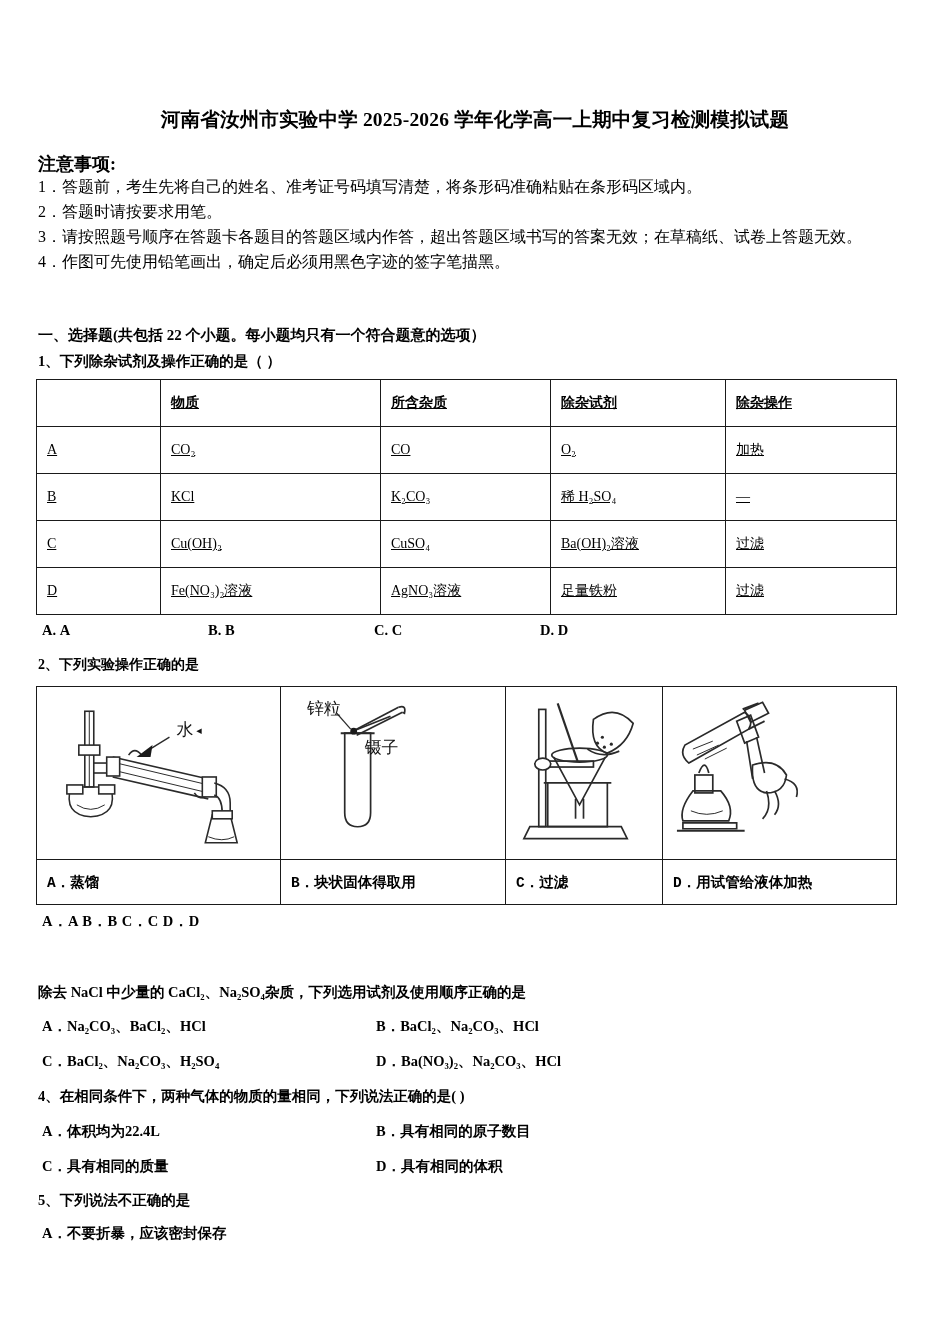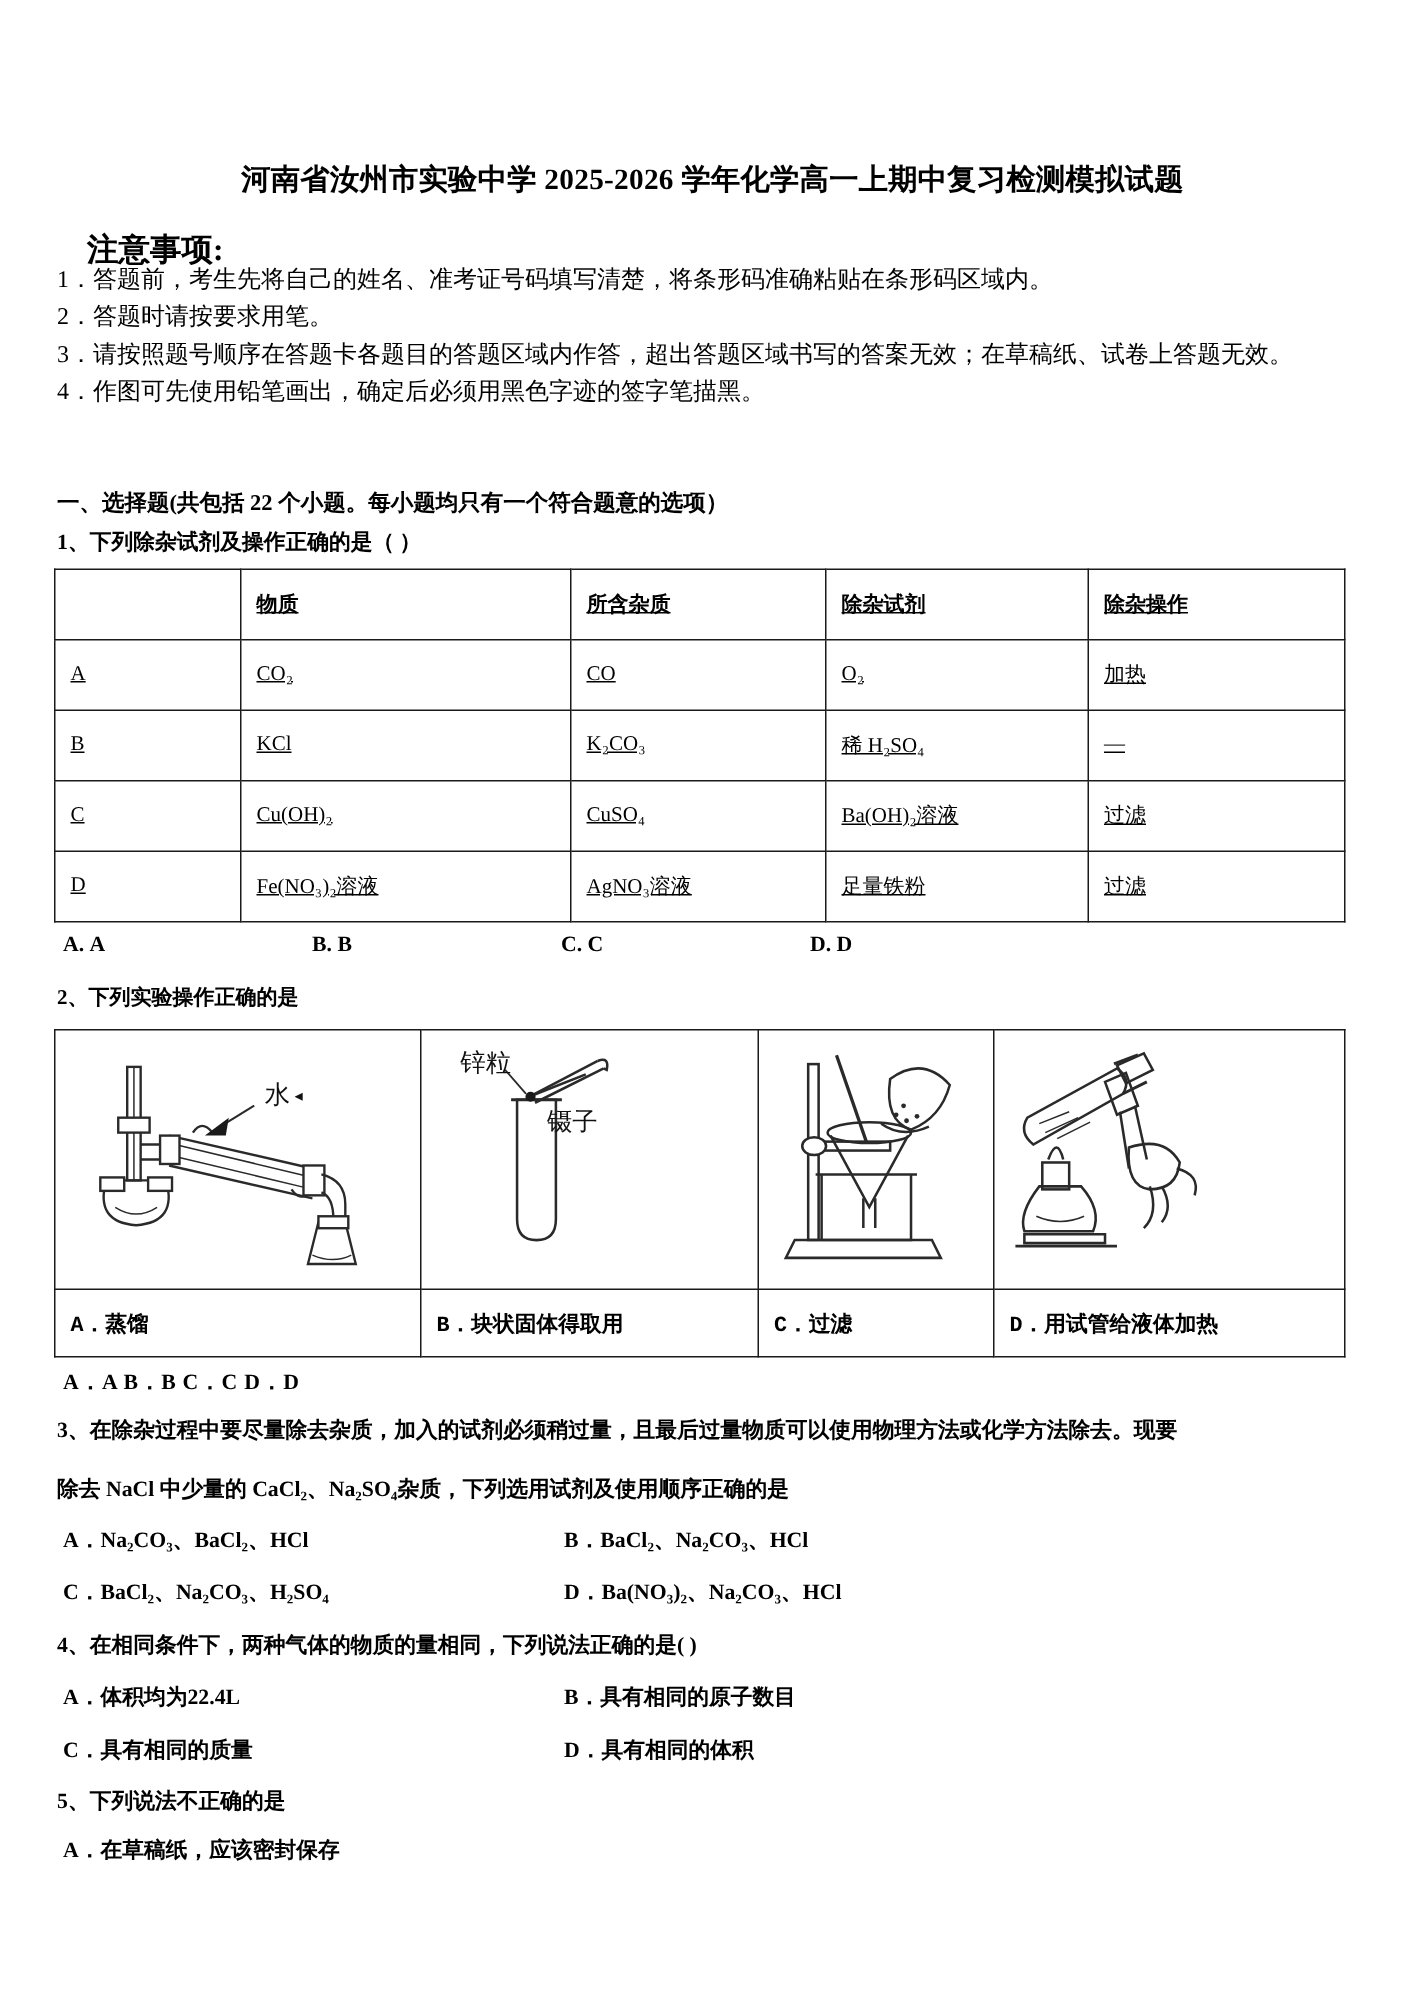--- a/index.html
+++ b/index.html
@@ -27,23 +27,22 @@
     width: 950px;
     text-align: center;
     font-size: 19.5px;
     font-weight: bold;
     letter-spacing: 0.2px;
     white-space: nowrap;
   }
   .notice-head {
     position: absolute;
     left: 38px; top: 152px;
-    font-size: 21px;
-    font-weight: bold;
-    margin-left: 20px;
+    font-size: 18px;
+    font-weight: bold;
   }
   .notice-list {
     position: absolute;
     left: 38px; top: 174px;
     width: 890px;
   }
   .notice-list .nline {
     font-size: 16px;
     font-weight: normal;
     line-height: 25px;
@@ -404,21 +403,20 @@
         <td class="lbl"><span>A．</span><span>蒸馏</span></td>
         <td class="lbl"><span>B．</span><span>块状固体得取用</span></td>
         <td class="lbl"><span>C．</span><span>过滤</span></td>
         <td class="lbl"><span>D．</span><span>用试管给液体加热</span></td>
       </tr>
     </tbody>
   </table>
 
   <div class="q2-answers">A．A  B．B  C．C  D．D</div>
 
-  <div class="q3-stem-a">3、在除杂过程中要尽量除去杂质，加入的试剂必须稍过量，且最后过量物质可以使用物理方法或化学方法除去。现要</div>
   <div class="q3-stem-b">除去 NaCl 中少量的 CaCl₂、Na₂SO₄杂质，下列选用试剂及使用顺序正确的是</div>
 
   <div class="twocol q3-opts-1">
     <span class="c1"><span>A．</span><span>Na₂CO₃、BaCl₂、HCl</span></span>
     <span class="c2"><span>B．</span><span>BaCl₂、Na₂CO₃、HCl</span></span>
   </div>
   <div class="twocol q3-opts-2">
     <span class="c1"><span>C．</span><span>BaCl₂、Na₂CO₃、H₂SO₄</span></span>
     <span class="c2"><span>D．</span><span>Ba(NO₃)₂、Na₂CO₃、HCl</span></span>
   </div>
@@ -427,15 +425,15 @@
   <div class="twocol q4-opts-1">
     <span class="c1"><span>A．</span><span>体积均为22.4L</span></span>
     <span class="c2"><span>B．</span><span>具有相同的原子数目</span></span>
   </div>
   <div class="twocol q4-opts-2">
     <span class="c1"><span>C．</span><span>具有相同的质量</span></span>
     <span class="c2"><span>D．</span><span>具有相同的体积</span></span>
   </div>
 
   <div class="q5-stem">5、下列说法不正确的是</div>
-  <div class="q5-opt-a"><span>A．</span><span>在草稿纸，应该密封保存</span></div>
+  <div class="q5-opt-a"><span>A．</span><span>不要折暴，应该密封保存</span></div>
 
 </div>
 
 </body></html>

